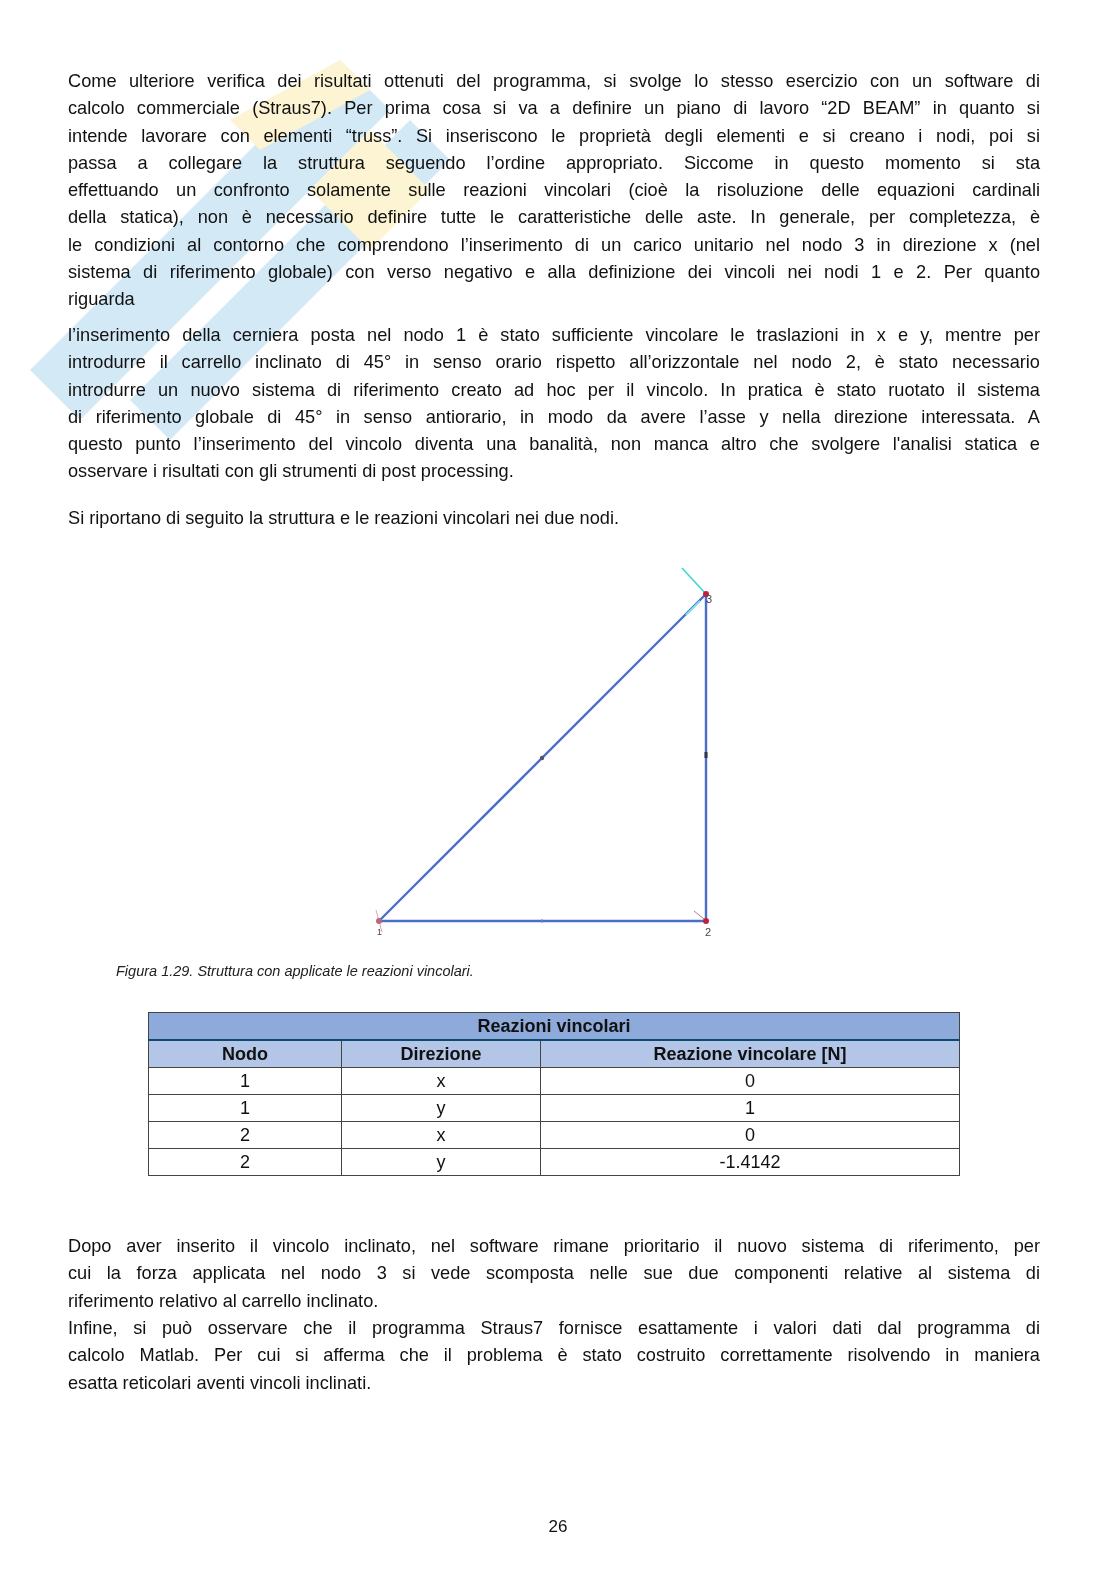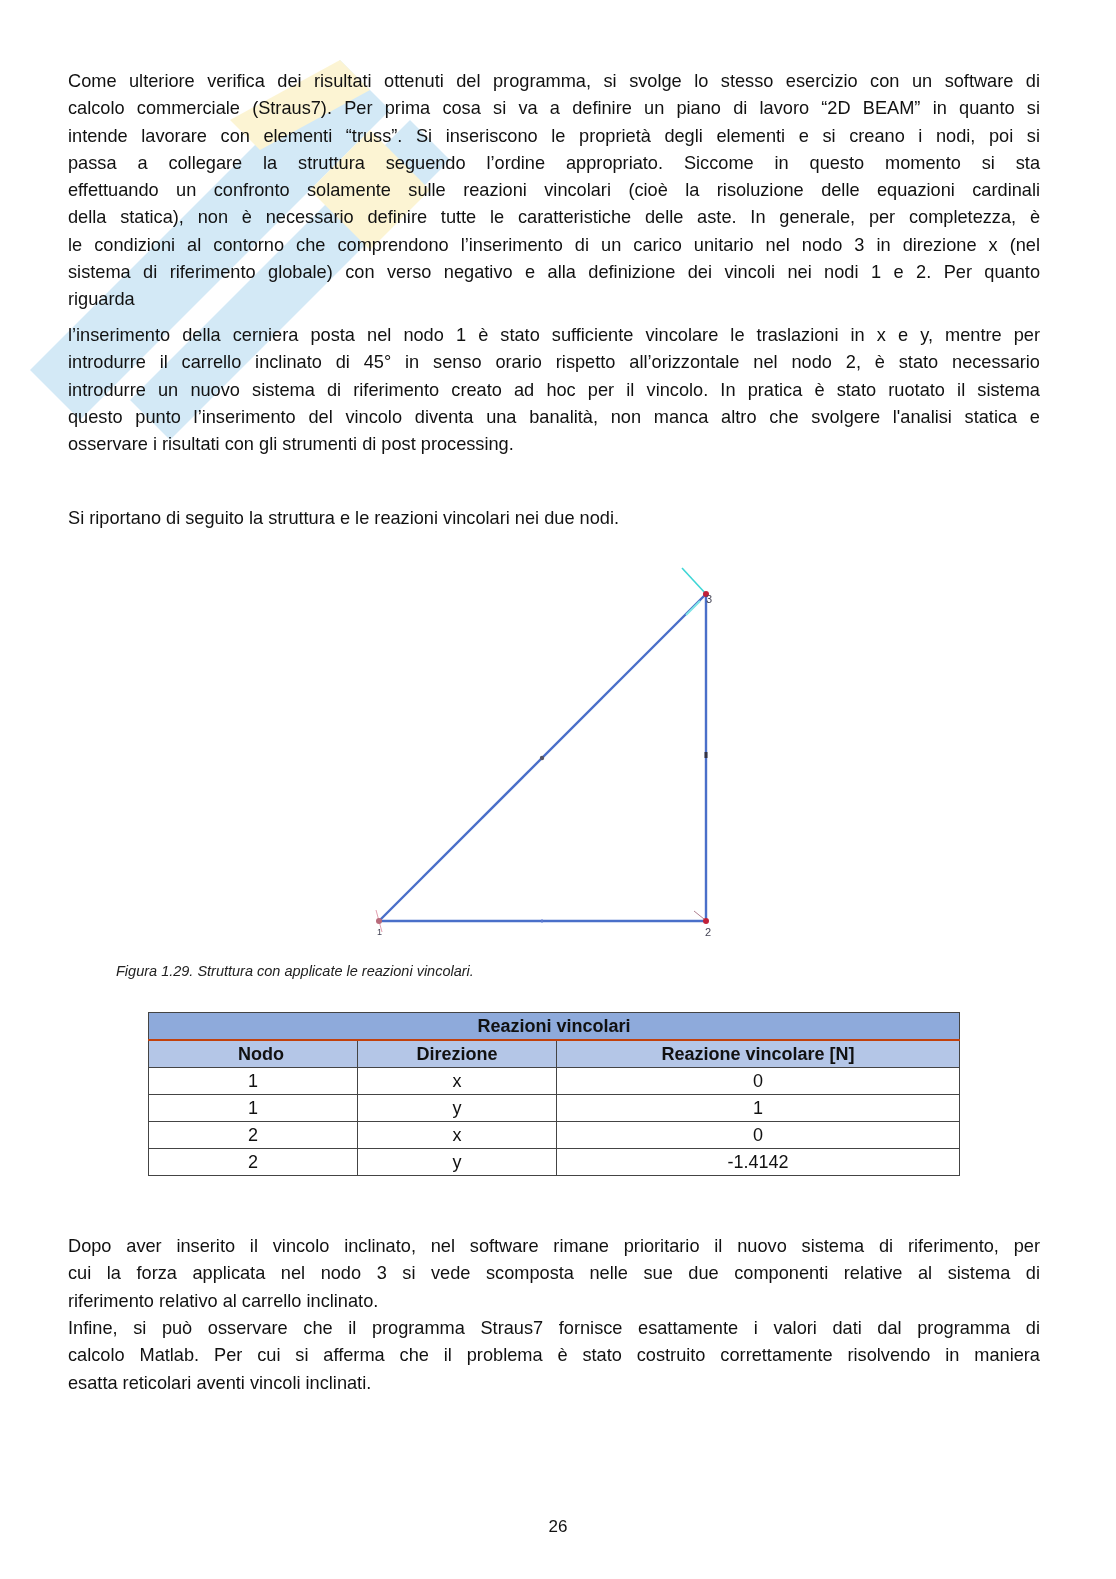--- a/index.html
+++ b/index.html
@@ -6,21 +6,21 @@
   body { width: 1116px; height: 1579px; position: relative; overflow: hidden;
          font-family: "Liberation Sans", "DejaVu Sans", sans-serif; color: #111; }
   .watermark { position: absolute; left: 10px; top: 40px; width: 520px; height: 430px; pointer-events: none; opacity: 0.22; }
   .para { position: absolute; left: 68px; width: 972px; font-size: 18.2px; line-height: 27.3px; text-align: justify; }
   .para .ln { display: block; text-align: justify; text-align-last: justify; white-space: nowrap; }
   .para .ln.last { text-align-last: left; }
   .figure { position: absolute; left: 360px; top: 555px; width: 380px; height: 390px; }
   .caption { position: absolute; left: 68px; top: 963px; font-size: 14.5px; font-style: italic; color: #222; margin-left: 48px; }
   table.rv { position: absolute; left: 148px; top: 1012px; width: 812px; border-collapse: collapse; font-size: 18px; }
   table.rv td, table.rv th { border: 1px solid #444; text-align: center; height: 26px; padding: 0; }
-  table.rv th.title { background: #8eaadb; font-weight: bold; border-bottom: 2px solid #c2410c; }
+  table.rv th.title { background: #8eaadb; font-weight: bold; border-bottom: 2px solid #0c4a6e; }
   table.rv th.hdr { background: #b4c6e7; font-weight: bold; }
   .page-num { position: absolute; left: 0; width: 1116px; top: 1498px; text-align: center; font-size: 17px; margin-top: 19px; }
 </style>
 </head>
 <body>
 
 <svg class="watermark" viewBox="0 0 520 430">
   <polygon points="20,330 330,20 380,70 70,380" fill="#3a9fd8"></polygon>
   <polygon points="120,360 400,80 440,120 160,400" fill="#3a9fd8"></polygon>
   <polygon points="220,80 330,20 360,50 250,110" fill="#f2d13a"></polygon>
@@ -36,20 +36,21 @@
   <span class="ln">della statica), non è necessario definire tutte le caratteristiche delle aste. In generale, per completezza, è</span>
   <span class="ln">le condizioni al contorno che comprendono l’inserimento di un carico unitario nel nodo 3 in direzione x (nel</span>
   <span class="ln">sistema di riferimento globale) con verso negativo e alla definizione dei vincoli nei nodi 1 e 2. Per quanto</span>
   <span class="ln last">riguarda</span>
 </div>
 
 <div class="para" style="top:322px;">
   <span class="ln">l’inserimento della cerniera posta nel nodo 1 è stato sufficiente vincolare le traslazioni in x e y, mentre per</span>
   <span class="ln">introdurre il carrello inclinato di 45° in senso orario rispetto all’orizzontale nel nodo 2, è stato necessario</span>
   <span class="ln">introdurre un nuovo sistema di riferimento creato ad hoc per il vincolo. In pratica è stato ruotato il sistema</span>
+  <span class="ln">di riferimento globale di 45° in senso antiorario, in modo da avere l’asse y nella direzione interessata. A</span>
   <span class="ln">questo punto l’inserimento del vincolo diventa una banalità, non manca altro che svolgere l'analisi statica e</span>
   <span class="ln last">osservare i risultati con gli strumenti di post processing.</span>
 </div>
 
 <div class="para" style="top:505px;">
   <span class="ln last">Si riportano di seguito la struttura e le reazioni vincolari nei due nodi.</span>
 </div>
 
 <svg class="figure" viewBox="0 0 380 390">
   <line x1="19" y1="366" x2="346" y2="39" stroke="#4a6fc9" stroke-width="2.4"></line>
@@ -71,21 +72,21 @@
 </svg>
 
 <div class="caption">Figura 1.29. Struttura con applicate le reazioni vincolari.</div>
 
 <table class="rv">
   <tbody>
       <tr>
     <th class="title" colspan="3">Reazioni vincolari</th>
   </tr>
   <tr>
-    <th class="hdr" style="width:192px;padding-left:16px;">Nodo</th>
+    <th class="hdr" style="width:192px;">Nodo</th>
     <th class="hdr" style="width:198px;">Direzione</th>
     <th class="hdr">Reazione vincolare [N]</th>
   </tr>
   <tr>
     <td>1</td>
     <td>x</td>
     <td>0</td>
   </tr>
   <tr>
     <td>1</td>

